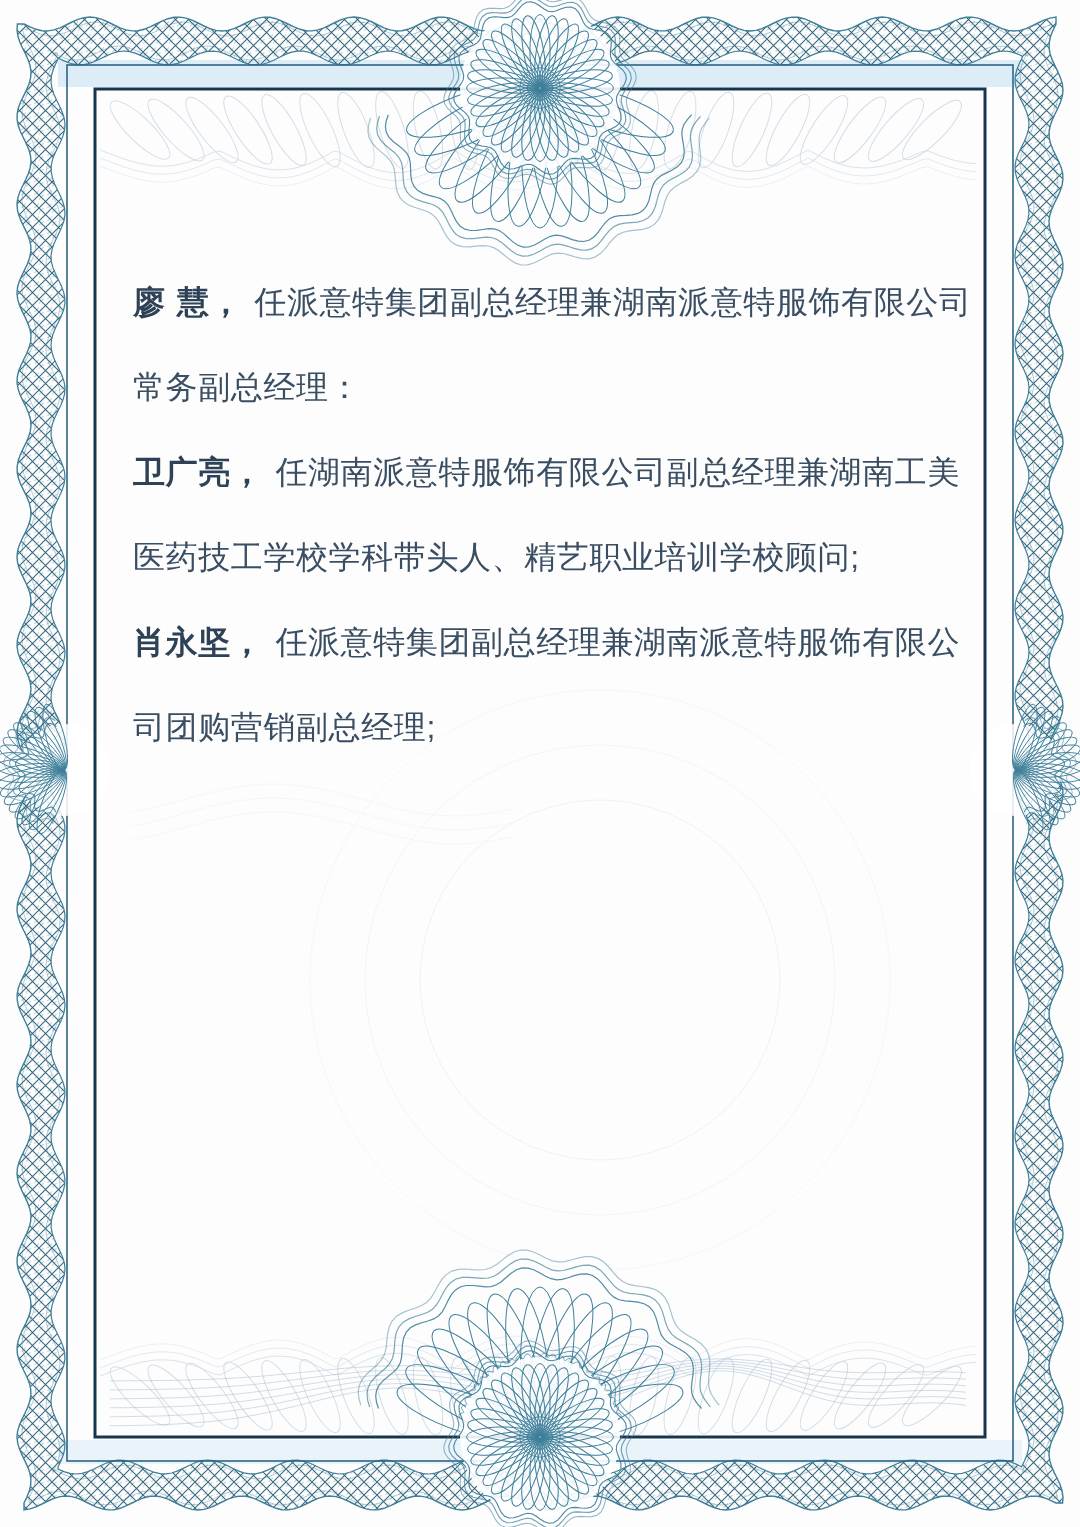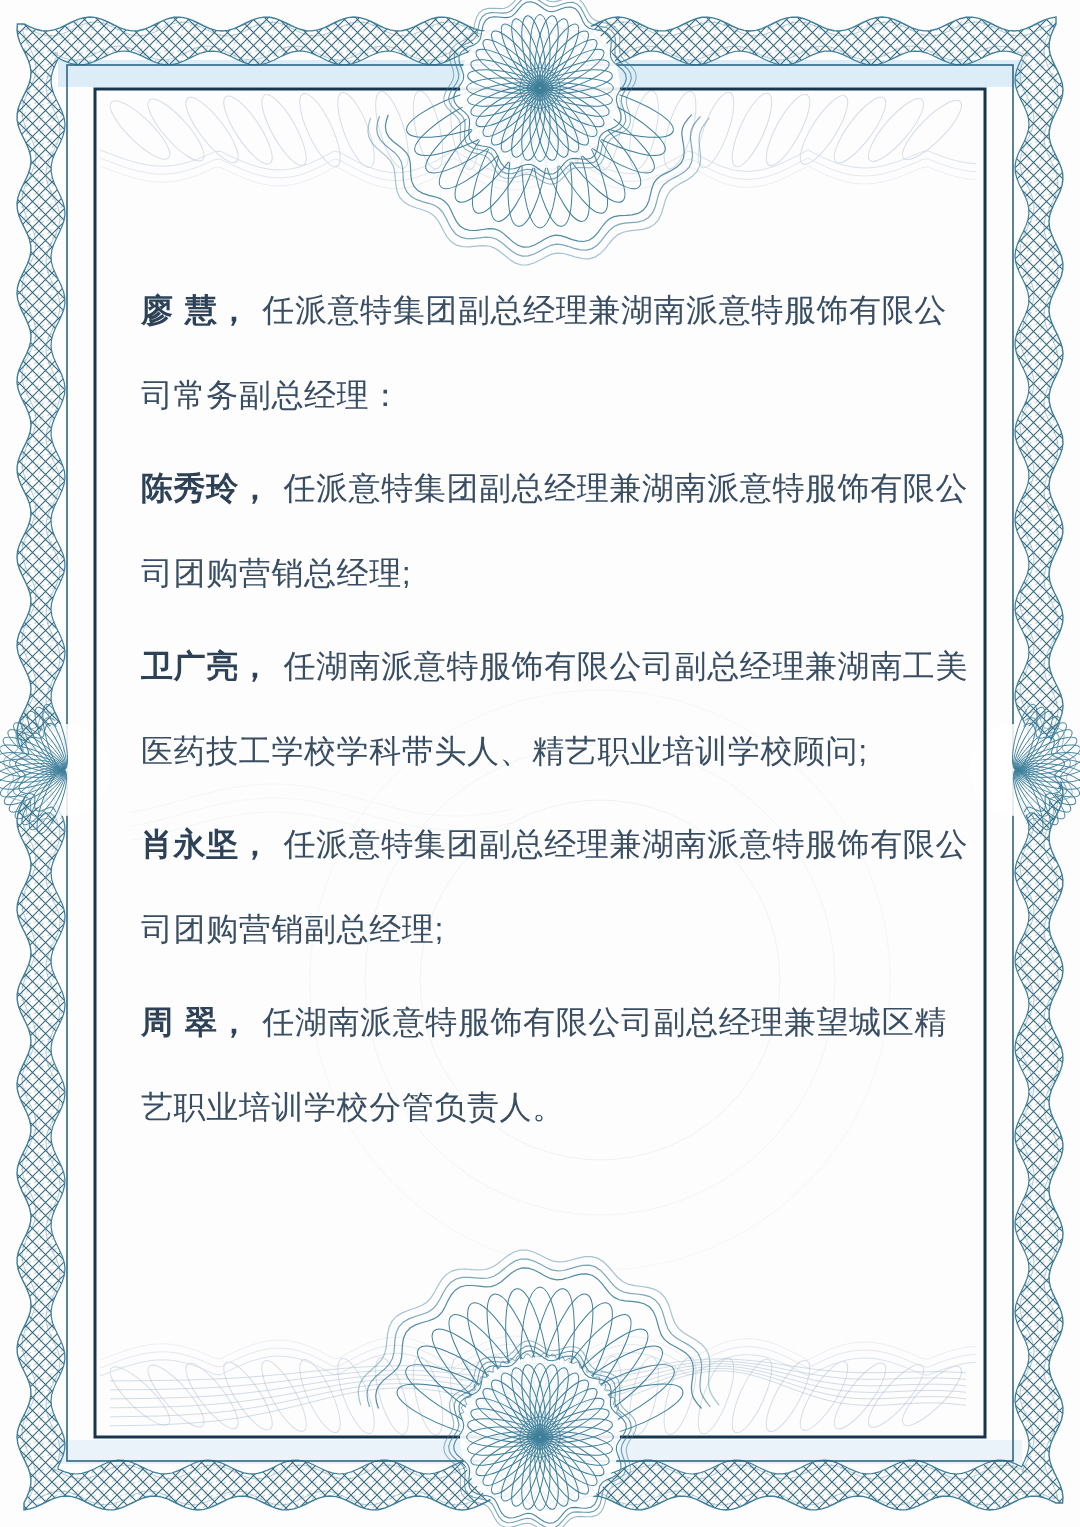--- a/index.html
+++ b/index.html
@@ -8,21 +8,21 @@
     background:#fdfdfd;
     font-family:"Liberation Sans","DejaVu Sans",sans-serif;
   }
   #deco{position:absolute;left:0;top:0;width:1080px;height:1527px;z-index:0}
   .doc-text{
     position:absolute;left:133px;top:260px;width:850px;z-index:2;
     font-size:32px;line-height:85px;letter-spacing:.6px;
     color:#3a4e63;text-align:left;
     word-break:break-all;overflow-wrap:anywhere;
   }
-  .para{margin:8px;padding:0}
+  .para{margin:0;padding:0}
   .name{font-weight:700;color:#2e4257;margin-right:12px;word-spacing:2px}
   .detail{font-weight:400}
 </style>
 </head>
 <body>
 
 <svg id="deco" viewBox="0 0 1080 1527" xmlns="http://www.w3.org/2000/svg" aria-hidden="true">
     <defs>
       <pattern id="lat" width="13" height="13" patternUnits="userSpaceOnUse">
         <path d="M0,0 L13,13 M13,0 L0,13" stroke="#35697f" stroke-width="1.1" fill="none"></path>
@@ -341,17 +341,15 @@
       <ellipse cx="540" cy="1399.56" rx="10.080000000000002" ry="36" fill="none" stroke="#3e7f9a" stroke-width="1" transform="rotate(350 540 1437)"></ellipse>
       <circle cx="540" cy="1437" r="20.160000000000004" fill="none" stroke="#3e7f9a" stroke-width="1"></circle>
       <path d="M540.0,1519.0L544.4,1521.8L549.1,1523.3L553.6,1522.7L557.7,1520.1L561.2,1516.2L564.4,1512.2L567.7,1509.1L571.4,1507.6L575.9,1507.4L581.0,1508.0L586.3,1508.2L591.0,1507.2L594.6,1504.4L596.8,1500.1L598.0,1495.0L598.8,1489.9L600.0,1485.6L602.5,1482.4L606.3,1480.1L611.0,1478.0L615.7,1475.6L619.3,1472.3L621.0,1468.1L620.8,1463.2L619.2,1458.2L617.3,1453.4L616.3,1449.1L616.8,1445.1L619.0,1441.1L622.0,1437.0L624.8,1432.6L626.3,1427.9L625.7,1423.4L623.1,1419.3L619.2,1415.8L615.2,1412.6L612.1,1409.3L610.6,1405.6L610.4,1401.1L611.0,1396.0L611.2,1390.7L610.2,1386.0L607.4,1382.4L603.1,1380.2L598.0,1379.0L592.9,1378.2L588.6,1377.0L585.4,1374.5L583.1,1370.7L581.0,1366.0L578.6,1361.3L575.3,1357.7L571.1,1356.0L566.2,1356.2L561.2,1357.8L556.4,1359.7L552.1,1360.7L548.1,1360.2L544.1,1358.0L540.0,1355.0L535.6,1352.2L530.9,1350.7L526.4,1351.3L522.3,1353.9L518.8,1357.8L515.6,1361.8L512.3,1364.9L508.6,1366.4L504.1,1366.6L499.0,1366.0L493.7,1365.8L489.0,1366.8L485.4,1369.6L483.2,1373.9L482.0,1379.0L481.2,1384.1L480.0,1388.4L477.5,1391.6L473.7,1393.9L469.0,1396.0L464.3,1398.4L460.7,1401.7L459.0,1405.9L459.2,1410.8L460.8,1415.8L462.7,1420.6L463.7,1424.9L463.2,1428.9L461.0,1432.9L458.0,1437.0L455.2,1441.4L453.7,1446.1L454.3,1450.6L456.9,1454.7L460.8,1458.2L464.8,1461.4L467.9,1464.7L469.4,1468.4L469.6,1472.9L469.0,1478.0L468.8,1483.3L469.8,1488.0L472.6,1491.6L476.9,1493.8L482.0,1495.0L487.1,1495.8L491.4,1497.0L494.6,1499.5L496.9,1503.3L499.0,1508.0L501.4,1512.7L504.7,1516.3L508.9,1518.0L513.8,1517.8L518.8,1516.2L523.6,1514.3L527.9,1513.3L531.9,1513.8L535.9,1516.0L540.0,1519.0Z" fill="none" stroke="#3e7f9a" stroke-width="1.1" opacity="0.95"></path>
       <path d="M540.0,1524.0L544.7,1526.8L549.6,1528.3L554.4,1527.6L558.7,1525.0L562.5,1521.0L566.0,1516.9L569.5,1513.8L573.5,1512.1L578.2,1511.9L583.5,1512.3L589.0,1512.4L593.9,1511.2L597.7,1508.3L600.2,1503.8L601.5,1498.5L602.5,1493.2L603.9,1488.8L606.5,1485.3L610.5,1482.8L615.3,1480.5L620.1,1477.8L623.8,1474.3L625.7,1469.9L625.5,1464.8L624.0,1459.5L622.2,1454.5L621.2,1449.9L621.8,1445.6L623.9,1441.4L627.0,1437.0L629.8,1432.3L631.3,1427.4L630.6,1422.6L628.0,1418.3L624.0,1414.5L619.9,1411.0L616.8,1407.5L615.1,1403.5L614.9,1398.8L615.3,1393.5L615.4,1388.0L614.2,1383.1L611.3,1379.3L606.8,1376.8L601.5,1375.5L596.2,1374.5L591.8,1373.1L588.3,1370.5L585.8,1366.5L583.5,1361.7L580.8,1356.9L577.3,1353.2L572.9,1351.3L567.8,1351.5L562.5,1353.0L557.5,1354.8L552.9,1355.8L548.6,1355.2L544.4,1353.1L540.0,1350.0L535.3,1347.2L530.4,1345.7L525.6,1346.4L521.3,1349.0L517.5,1353.0L514.0,1357.1L510.5,1360.2L506.5,1361.9L501.8,1362.1L496.5,1361.7L491.0,1361.6L486.1,1362.8L482.3,1365.7L479.8,1370.2L478.5,1375.5L477.5,1380.8L476.1,1385.2L473.5,1388.7L469.5,1391.2L464.7,1393.5L459.9,1396.2L456.2,1399.7L454.3,1404.1L454.5,1409.2L456.0,1414.5L457.8,1419.5L458.8,1424.1L458.2,1428.4L456.1,1432.6L453.0,1437.0L450.2,1441.7L448.7,1446.6L449.4,1451.4L452.0,1455.7L456.0,1459.5L460.1,1463.0L463.2,1466.5L464.9,1470.5L465.1,1475.2L464.7,1480.5L464.6,1486.0L465.8,1490.9L468.7,1494.7L473.2,1497.2L478.5,1498.5L483.8,1499.5L488.2,1500.9L491.7,1503.5L494.2,1507.5L496.5,1512.3L499.2,1517.1L502.7,1520.8L507.1,1522.7L512.2,1522.5L517.5,1521.0L522.5,1519.2L527.1,1518.2L531.4,1518.8L535.6,1520.9L540.0,1524.0Z" fill="none" stroke="#3e7f9a" stroke-width="1.1" opacity="0.75"></path>
       <path d="M540.0,1529.0L545.0,1531.8L550.1,1533.2L555.1,1532.6L559.7,1529.9L563.8,1525.9L567.5,1521.7L571.3,1518.4L575.5,1516.7L580.4,1516.4L586.0,1516.7L591.7,1516.6L596.9,1515.3L600.9,1512.2L603.5,1507.6L605.1,1502.1L606.2,1496.6L607.8,1491.9L610.6,1488.3L614.7,1485.5L619.7,1483.0L624.6,1480.1L628.4,1476.4L630.3,1471.7L630.3,1466.3L628.9,1460.8L627.1,1455.5L626.2,1450.6L626.8,1446.1L628.9,1441.7L632.0,1437.0L634.8,1432.0L636.2,1426.9L635.6,1421.9L632.9,1417.3L628.9,1413.2L624.7,1409.5L621.4,1405.7L619.7,1401.5L619.4,1396.6L619.7,1391.0L619.6,1385.3L618.3,1380.1L615.2,1376.1L610.6,1373.5L605.1,1371.9L599.6,1370.8L594.9,1369.2L591.3,1366.4L588.5,1362.3L586.0,1357.3L583.1,1352.4L579.4,1348.6L574.7,1346.7L569.3,1346.7L563.8,1348.1L558.5,1349.9L553.6,1350.8L549.1,1350.2L544.7,1348.1L540.0,1345.0L535.0,1342.2L529.9,1340.8L524.9,1341.4L520.3,1344.1L516.2,1348.1L512.5,1352.3L508.7,1355.6L504.5,1357.3L499.6,1357.6L494.0,1357.3L488.3,1357.4L483.1,1358.7L479.1,1361.8L476.5,1366.4L474.9,1371.9L473.8,1377.4L472.2,1382.1L469.4,1385.7L465.3,1388.5L460.3,1391.0L455.4,1393.9L451.6,1397.6L449.7,1402.3L449.7,1407.7L451.1,1413.2L452.9,1418.5L453.8,1423.4L453.2,1427.9L451.1,1432.3L448.0,1437.0L445.2,1442.0L443.8,1447.1L444.4,1452.1L447.1,1456.7L451.1,1460.8L455.3,1464.5L458.6,1468.3L460.3,1472.5L460.6,1477.4L460.3,1483.0L460.4,1488.7L461.7,1493.9L464.8,1497.9L469.4,1500.5L474.9,1502.1L480.4,1503.2L485.1,1504.8L488.7,1507.6L491.5,1511.7L494.0,1516.7L496.9,1521.6L500.6,1525.4L505.3,1527.3L510.7,1527.3L516.2,1525.9L521.5,1524.1L526.4,1523.2L530.9,1523.8L535.3,1525.9L540.0,1529.0Z" fill="none" stroke="#3e7f9a" stroke-width="1.1" opacity="0.5499999999999999"></path>
     </g>
   </svg>
 
 <div class="doc-text">
   <p class="para"><span class="name">廖 慧，</span><span class="detail">任派意特集团副总经理兼湖南派意特服饰有限公司常务副总经理：</span></p>
-  <p class="para"><span class="name">陈秀玲，</span><span class="detail">任派意特集团副总经理兼湖南派意特服饰有限公司团购营销总经理;</span></p>
   <p class="para"><span class="name">卫广亮，</span><span class="detail">任湖南派意特服饰有限公司副总经理兼湖南工美医药技工学校学科带头人、精艺职业培训学校顾问;</span></p>
   <p class="para"><span class="name">肖永坚，</span><span class="detail">任派意特集团副总经理兼湖南派意特服饰有限公司团购营销副总经理;</span></p>
-  <p class="para"><span class="name">周 翠，</span><span class="detail">任湖南派意特服饰有限公司副总经理兼望城区精艺职业培训学校分管负责人。</span></p>
 </div>
 
 </body></html>

